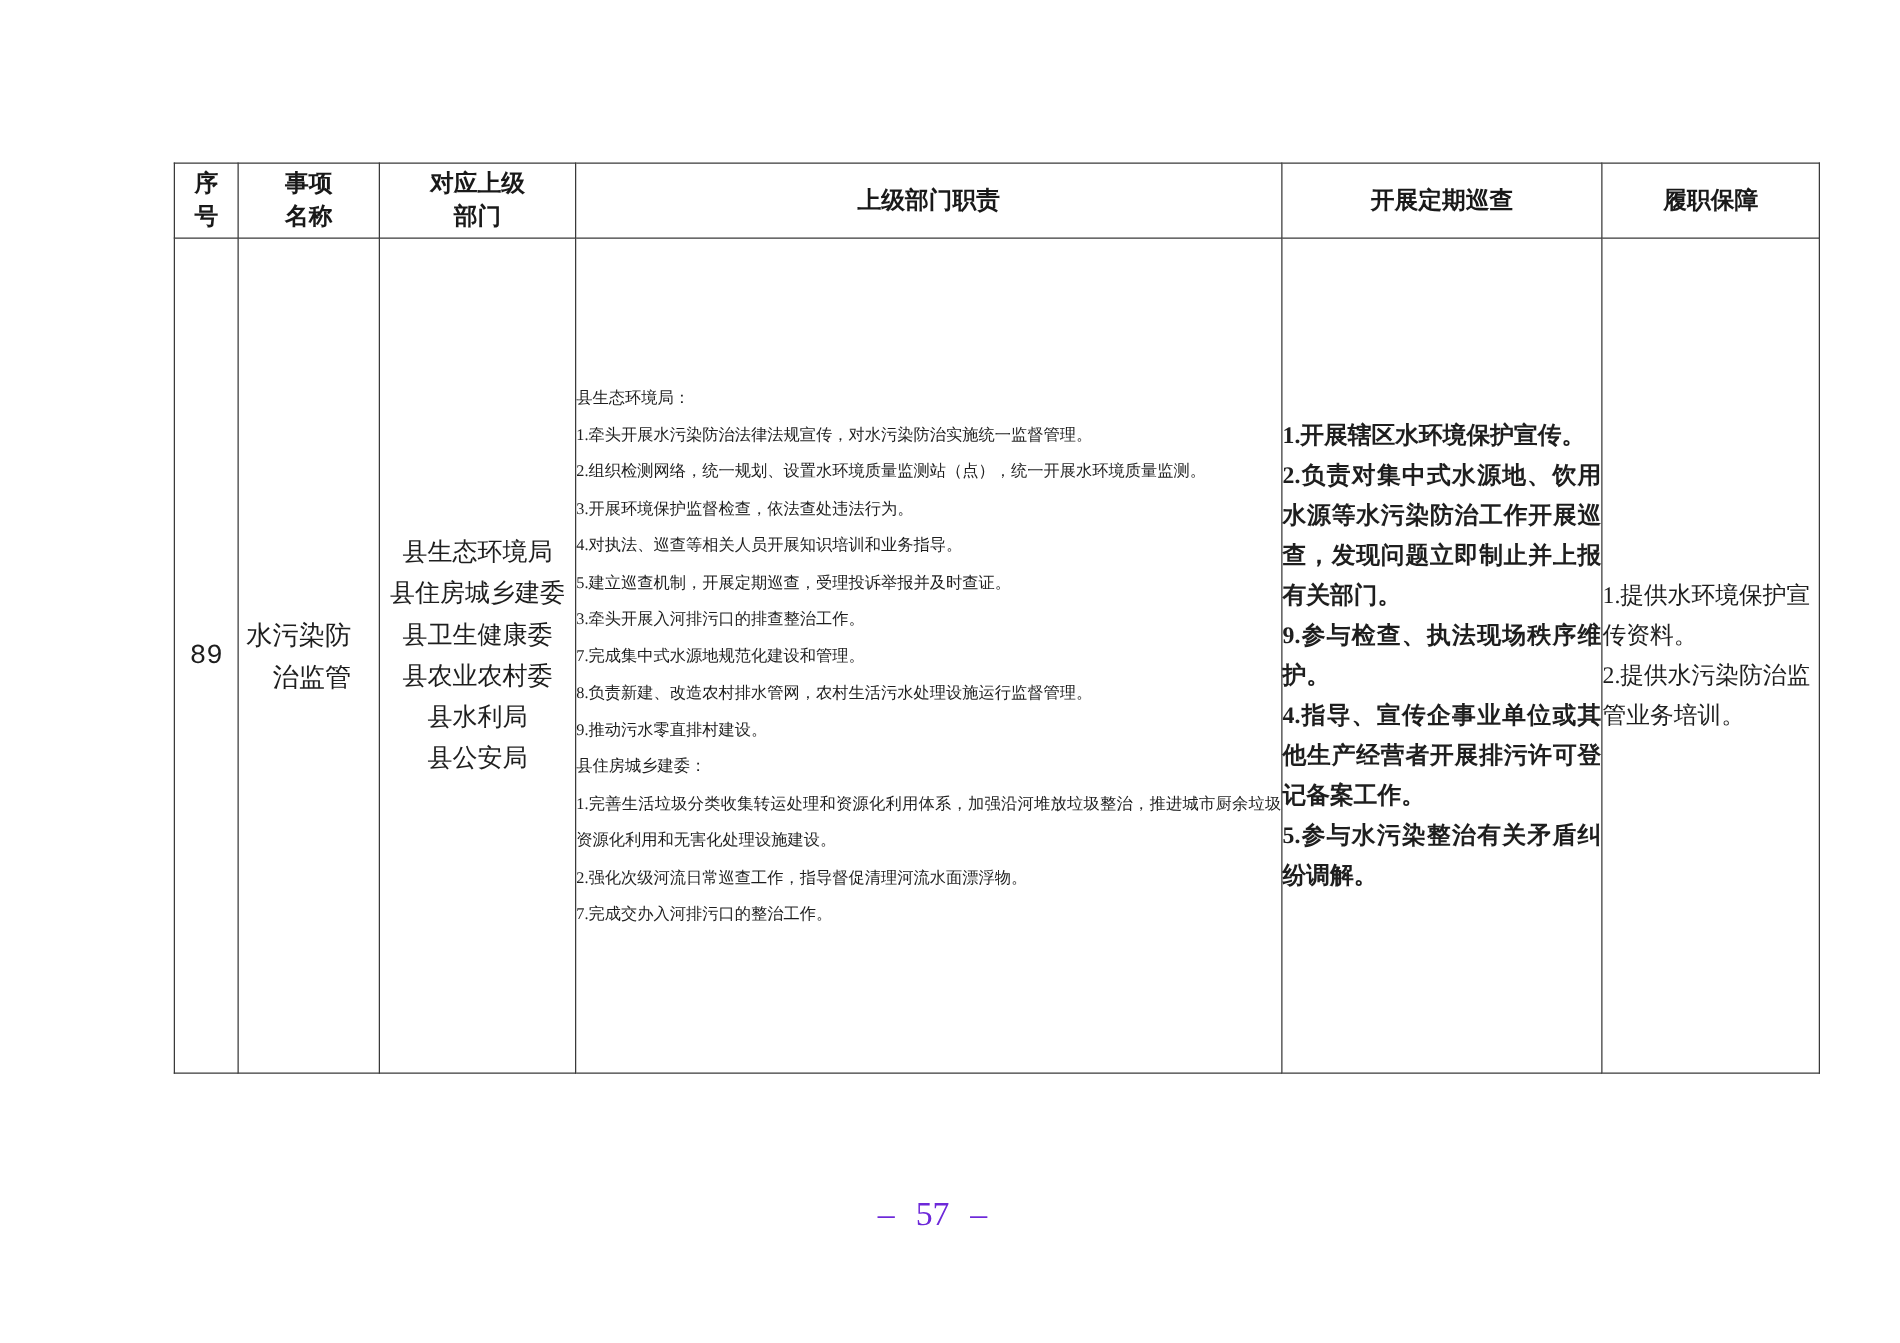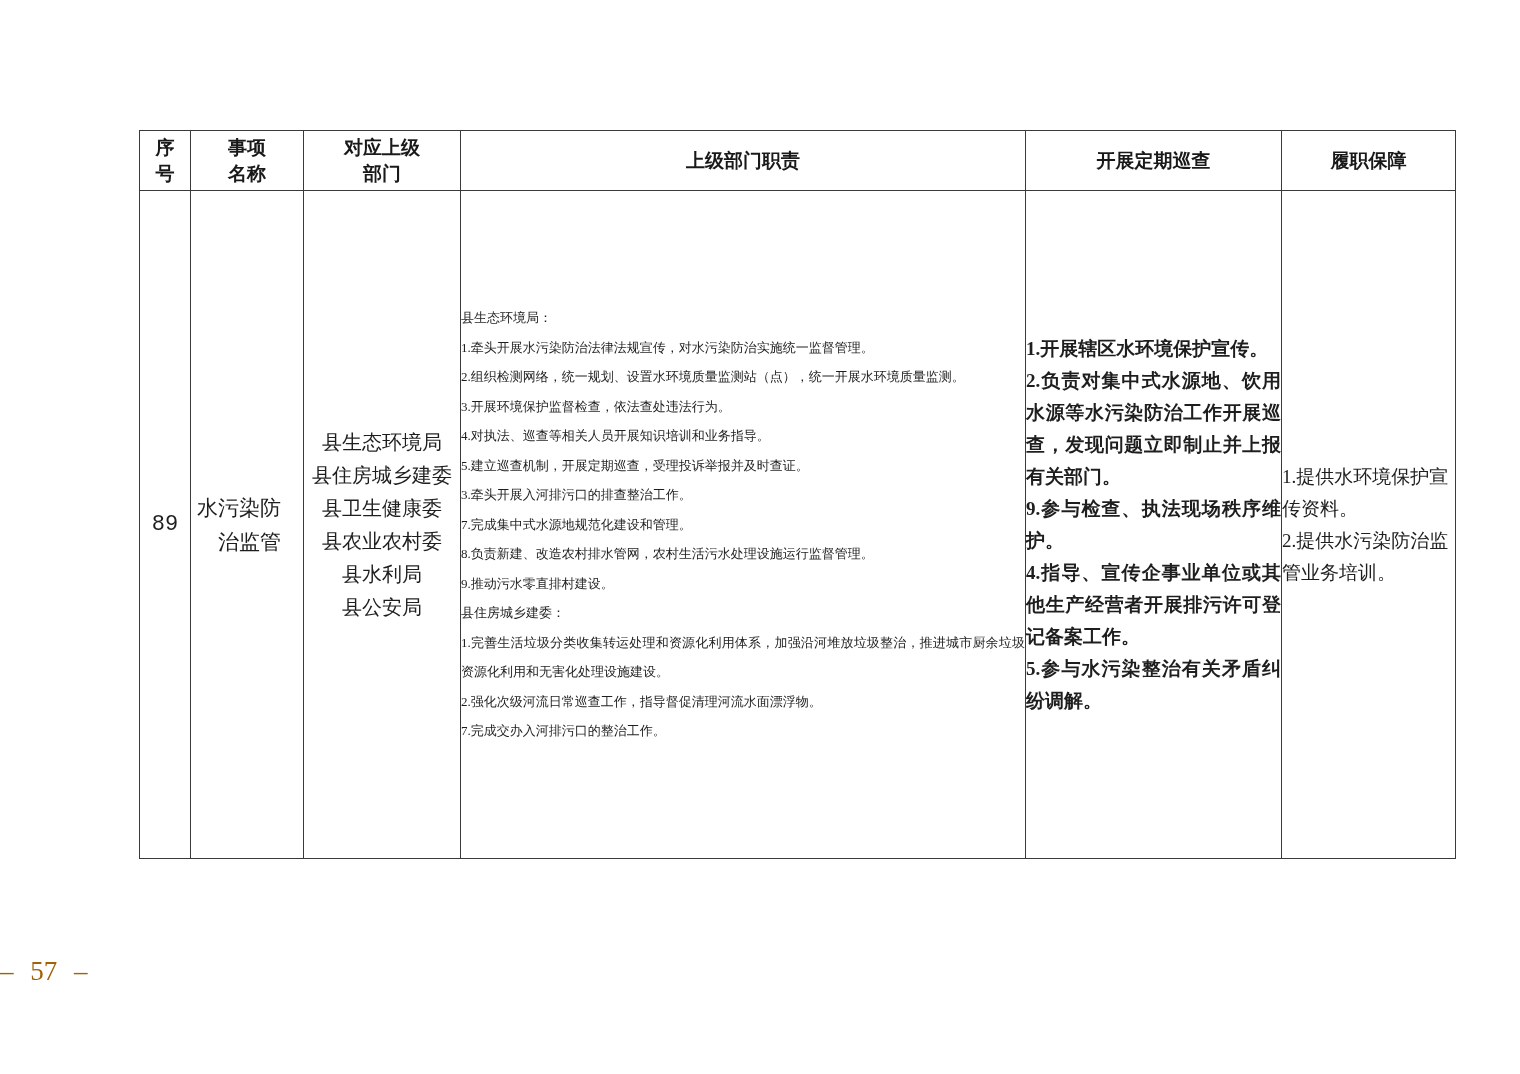--- a/index.html
+++ b/index.html
@@ -81,23 +81,24 @@
     font-size: 19px;
     line-height: 32px;
     text-align: left;
     word-break: break-all;
   }
   .page-footer {
     position: absolute;
     left: 0;
     top: 956px;
     width: 1492px;
+    text-align: center;
     font-family: "Liberation Serif", serif;
     font-size: 27px;
-    color: #a16207;
+    color: #6d28d9;
     word-spacing: 10px;
   }
 </style>
 </head>
 <body>
 
 <div class="page">
 
   <table class="duty-table">
     <colgroup>

